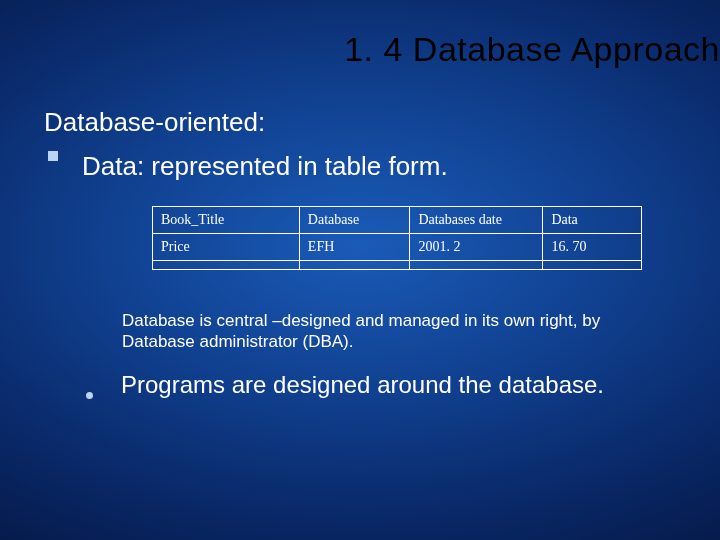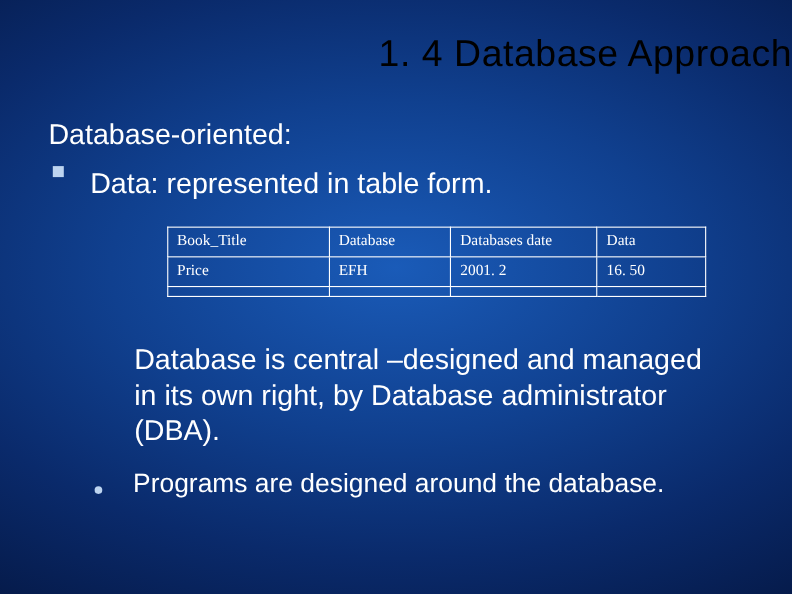--- a/index.html
+++ b/index.html
@@ -5,22 +5,22 @@
   html,body{margin:0;padding:0;width:720px;height:540px;overflow:hidden;font-family:Arial,Helvetica,sans-serif}
   .slide{width:720px;height:540px;background:radial-gradient(ellipse 90% 70% at 50% 45%,#1a5bb8 0%,#10408f 40%,#0a2a6b 70%,#051947 100%);position:relative;color:#fff}
   .title{text-align:right;font-size:34px;font-weight:400;color:#000;padding-top:30px;letter-spacing:0.5px}
   .body{padding:38px 28px 0 44px}
   .sub1{font-size:26px;font-weight:400}
   .bullet-row{display:flex;align-items:flex-start;margin-top:13px}
   .sq{width:10px;height:10px;background:#bdd4f0;margin-right:24px;margin-left:4px;flex-shrink:0}
   .sub2{font-size:26px;font-weight:400}
   table{border-collapse:collapse;margin:24px 0 0 108px;width:490px}
   th,td{border:1px solid #fff;padding:5px 8px;text-align:left;font-size:14px;font-weight:400;font-family:'Times New Roman',serif}
-  .para{font-size:26px;margin:40px 0 12px 78px;padding-right:30px;line-height:1.25}
-  .bullet2{display:flex;align-items:center;margin:18px 0 0 42px;padding-right:30px}
+  .para{font-size:17px;margin:40px 0 12px 78px;padding-right:30px;line-height:1.25}
+  .bullet2{display:flex;align-items:flex-end;margin:18px 0 0 42px;padding-right:30px}
   .disc{width:7px;height:7px;border-radius:50%;background:#bdd4f0;margin-top:12px;margin-right:28px;flex-shrink:0}
   .bt{font-size:24px}
   td.col1{width:140px}
   td.col2{width:100px}
   td.col3{width:125px}
   td.col4{width:90px}
 </style>
 </head>
 <body>
 
@@ -38,21 +38,21 @@
           <tr>
         <td class="col1">Book_Title</td>
         <td class="col2">Database</td>
         <td class="col3">Databases date</td>
         <td class="col4">Data</td>
       </tr>
       <tr>
         <td>Price</td>
         <td>EFH</td>
         <td>2001. 2</td>
-        <td>16. 50</td>
+        <td>16. 70</td>
       </tr>
       <tr>
         <td style="padding:4px"></td>
             <td style="padding:4px"></td>
             <td style="padding:4px"></td>
             <td style="padding:4px"></td>
       </tr>
     </tbody>
       </table>
 

